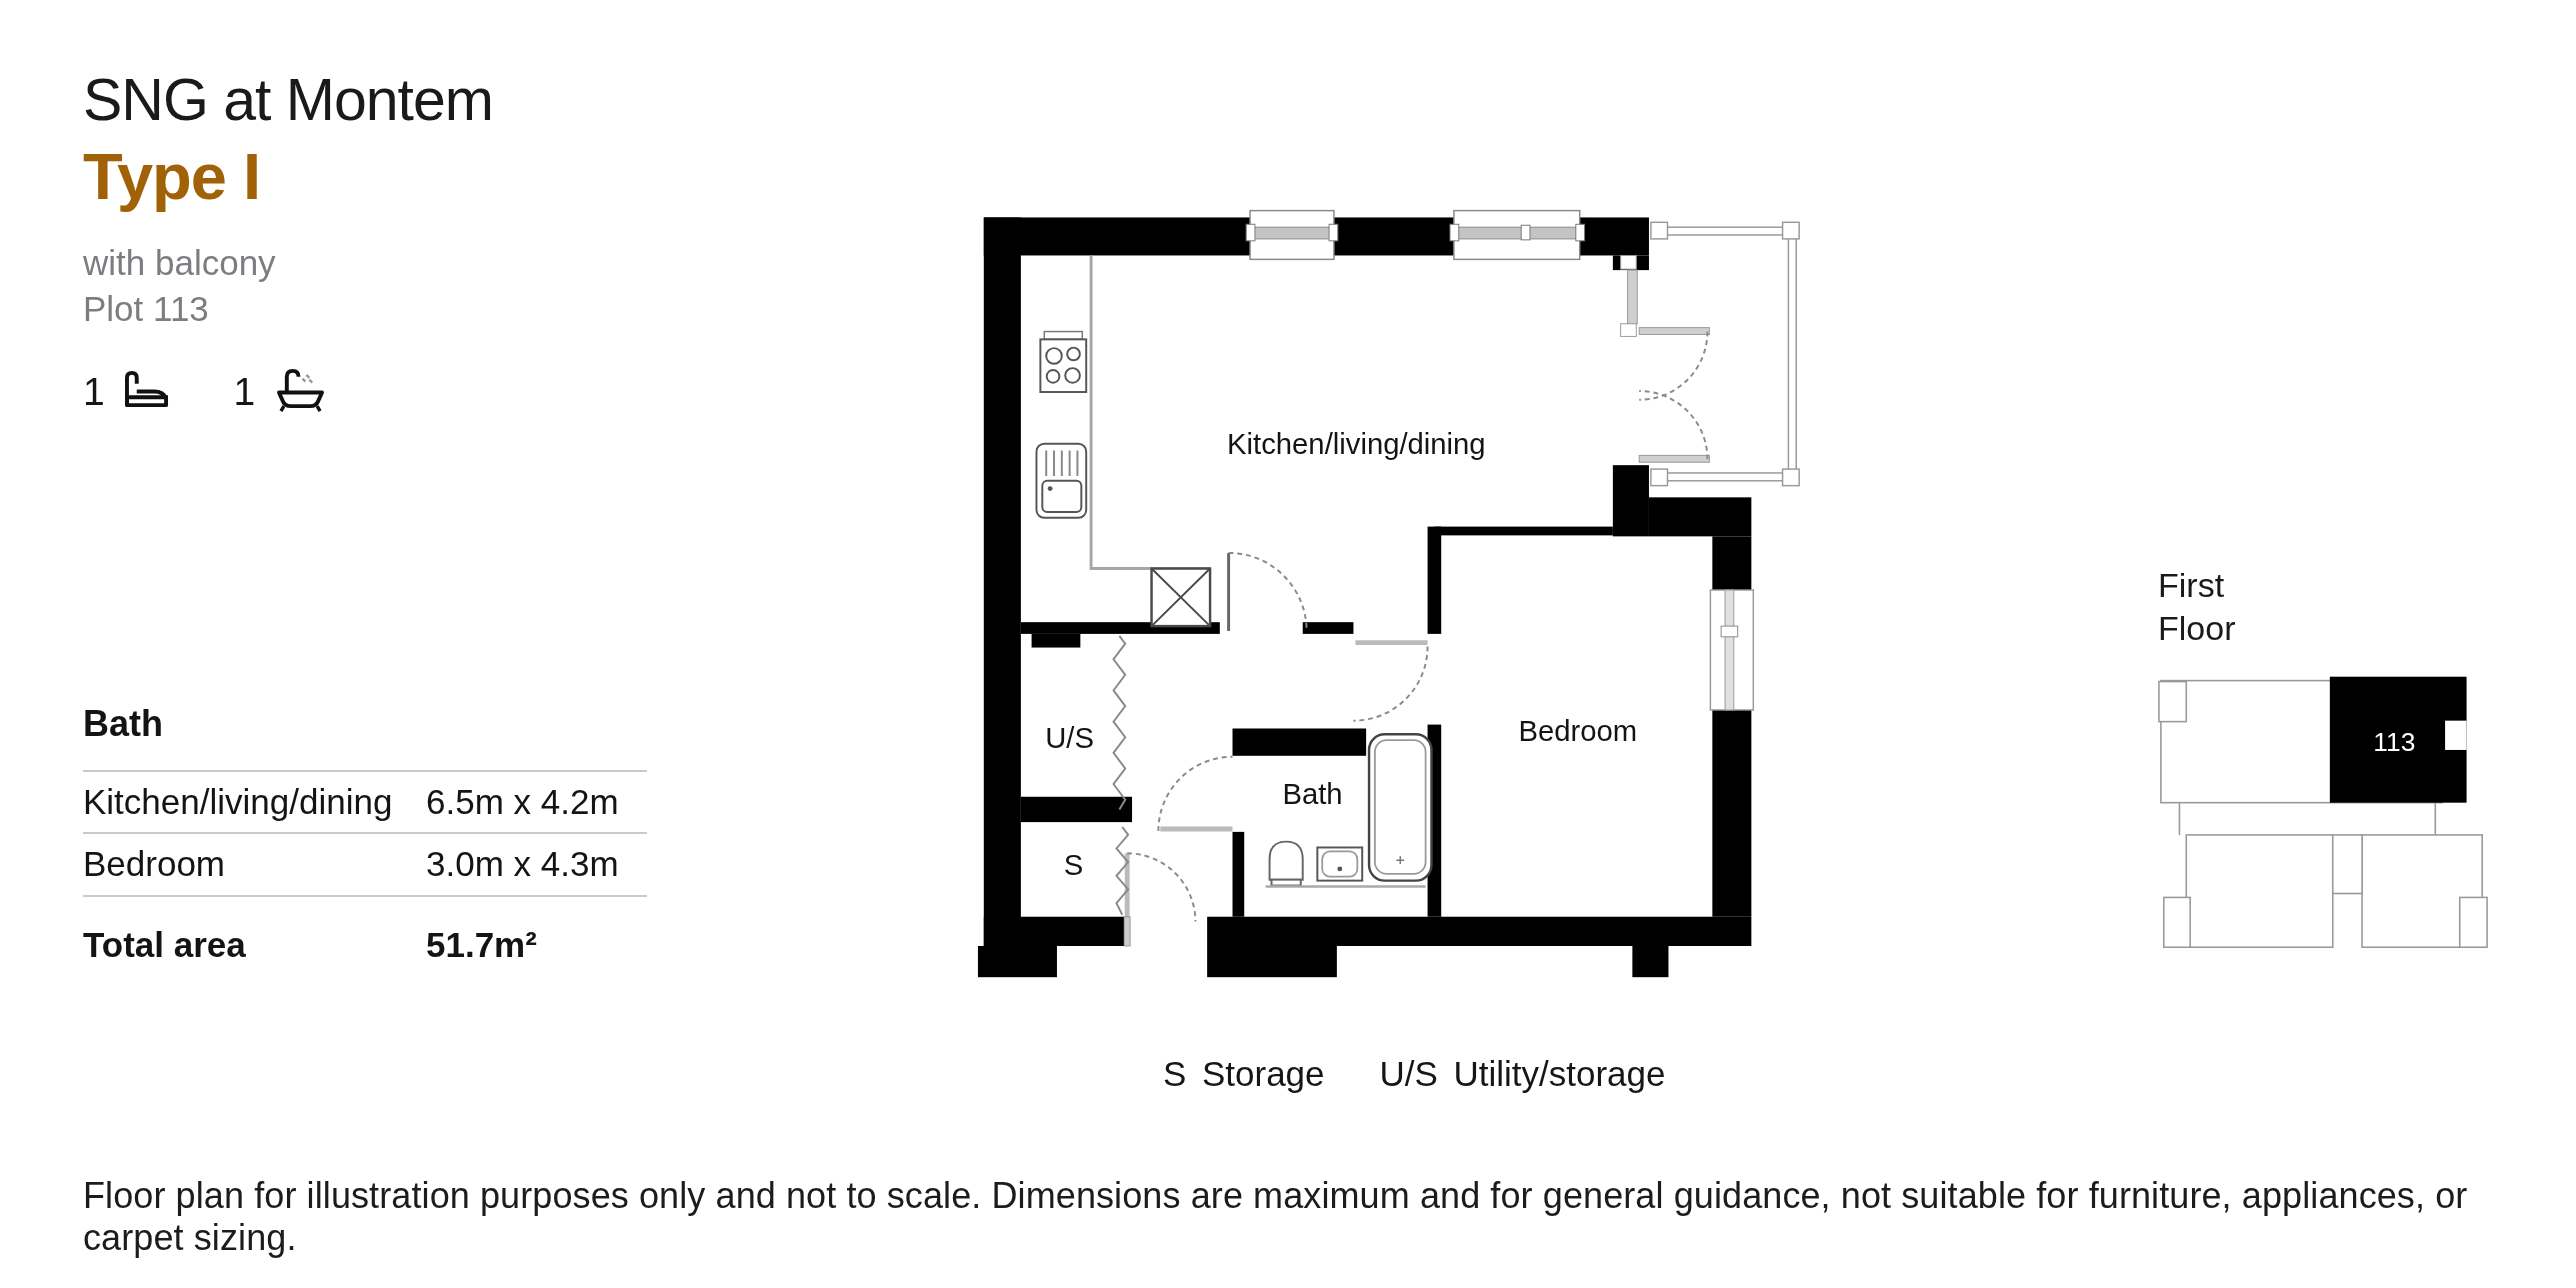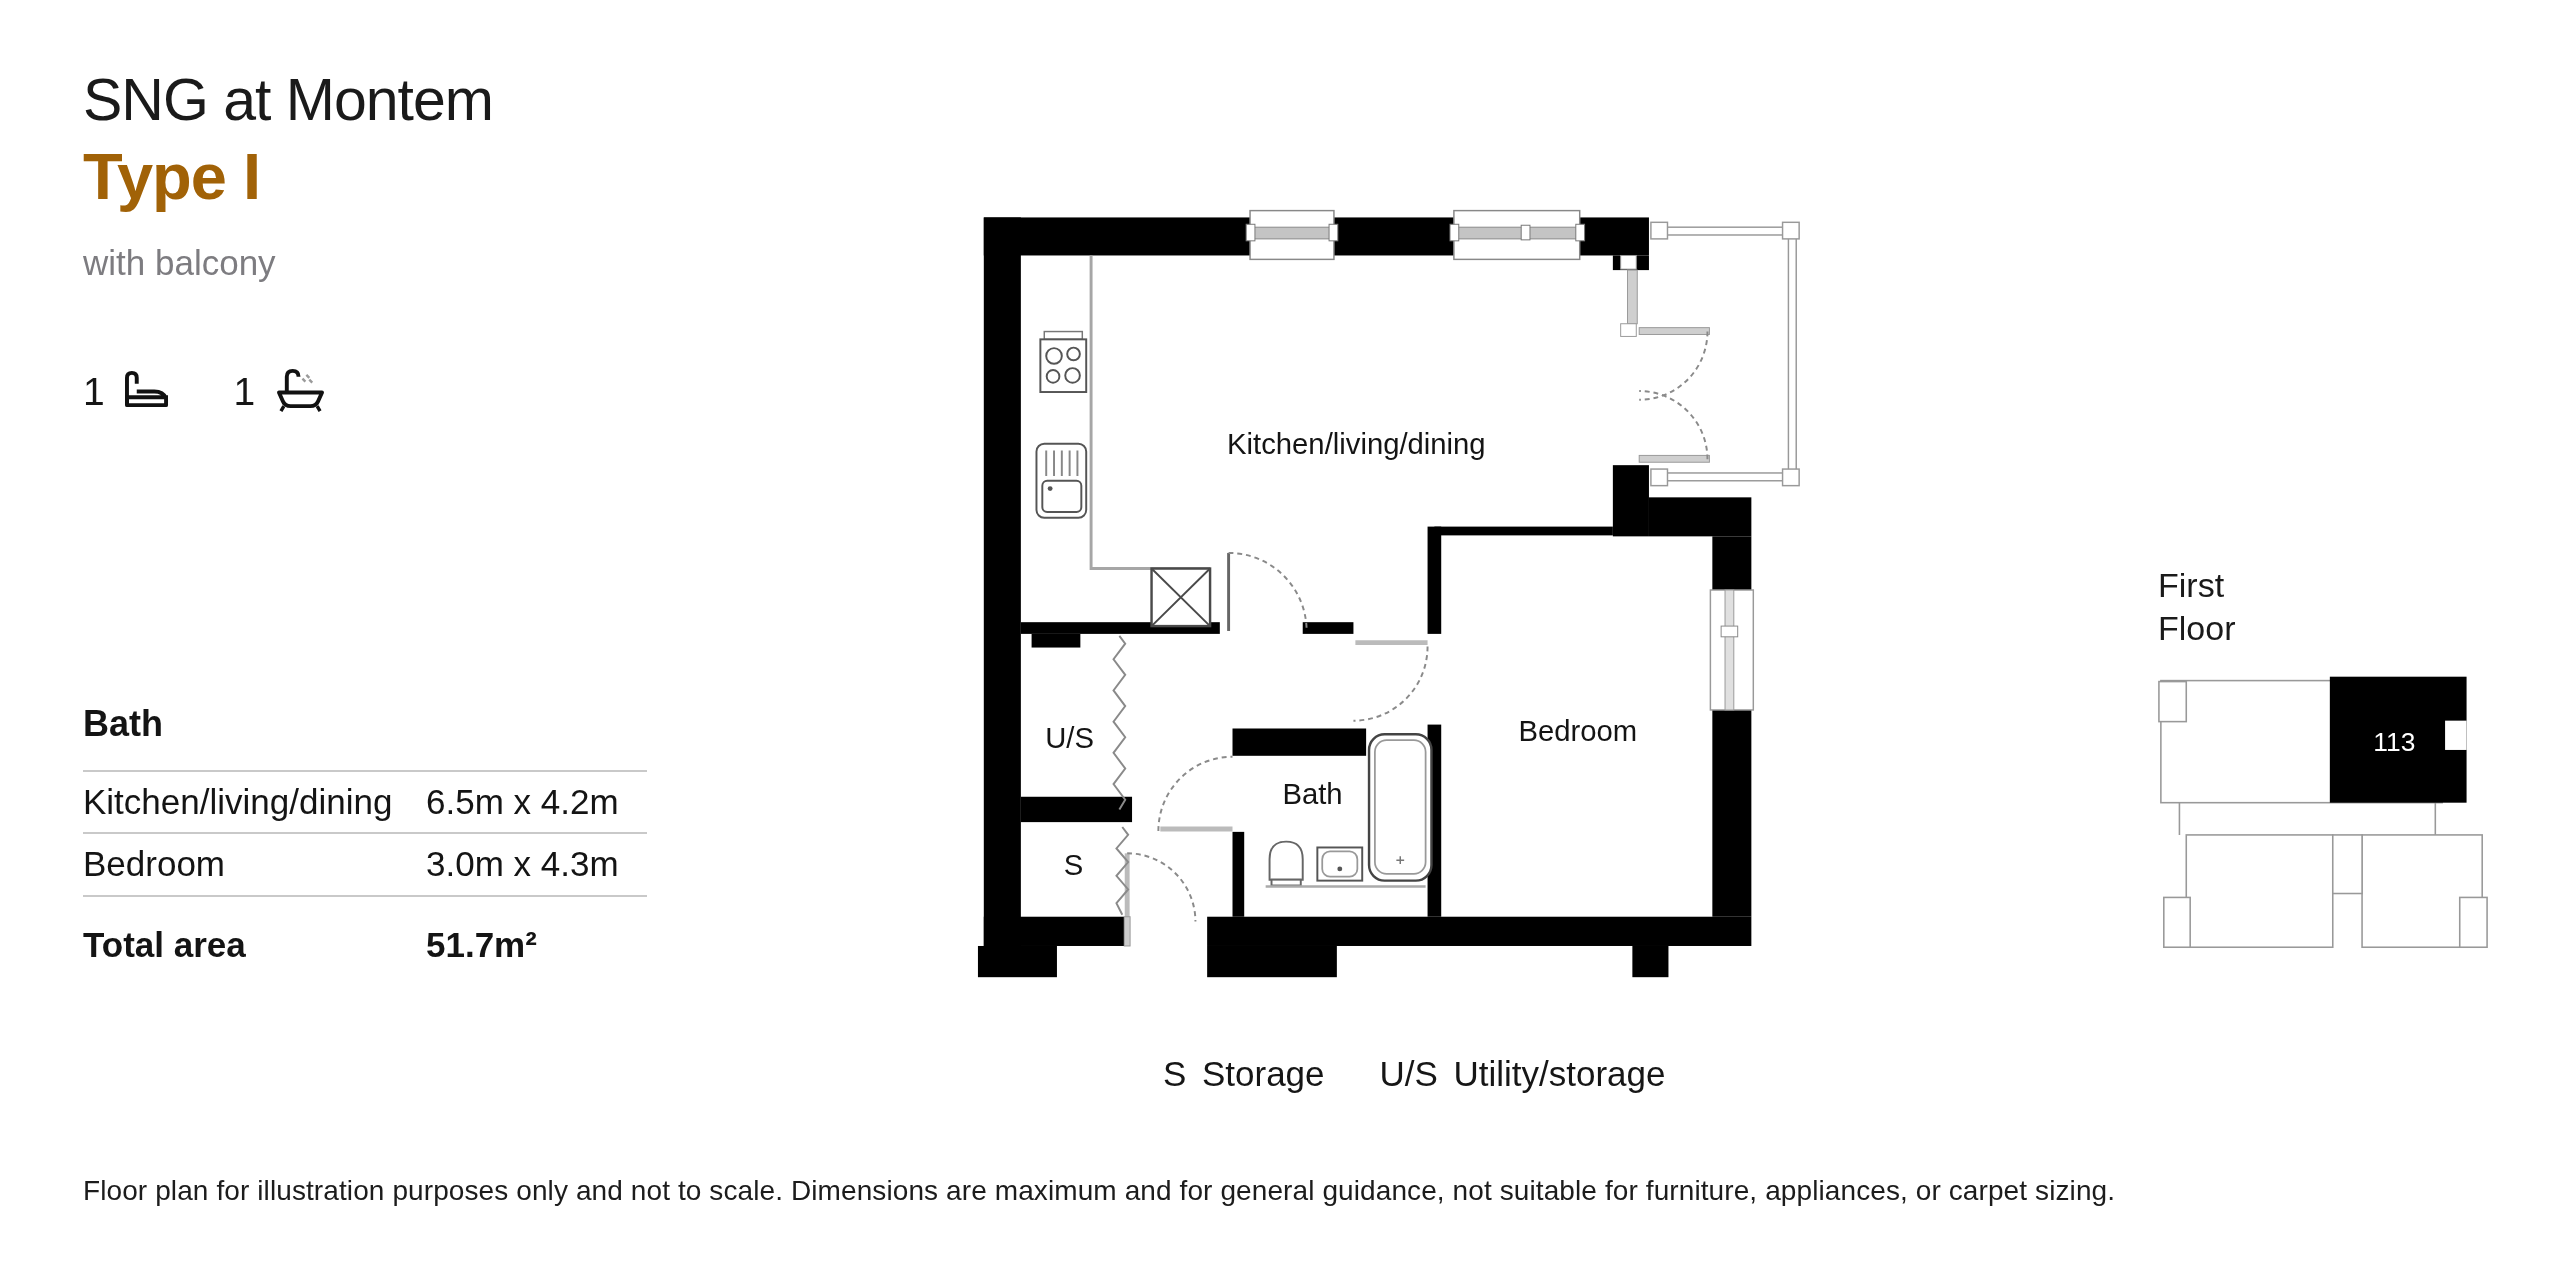--- a/index.html
+++ b/index.html
@@ -26,31 +26,32 @@
 
   
   #legend{left:1163px;top:1054px;display:flex;font-size:35px;font-weight:500;color:#161616;align-items:baseline;}
   #legend .abbr{margin-right:15.6px;}
   #legend .sp{width:55px;}
 
   
   #minimap-title{left:2158px;top:564px;font-size:34px;line-height:43px;font-weight:500;color:#1a1a1a;}
 
   
-  #disclaimer{left:83px;top:1175px;font-size:28px;font-weight:400;color:#1c1c1c;letter-spacing:0.1px;}
+  #disclaimer{left:83px;top:1175px;font-size:36px;font-weight:400;color:#1c1c1c;letter-spacing:0.1px;}
 
   svg text{font-family:"Liberation Sans","DejaVu Sans",sans-serif;}
 </style>
 </head>
 <body>
 
 <div class="abs" id="dev-title">SNG at Montem</div>
 <div class="abs" id="type-title">Type I</div>
 <div class="abs" id="descr">
   <div>with balcony</div>
+  <div>Plot 113</div>
 </div>
 
 <div class="abs" id="icon-row">
   <span class="count">1</span>
   <span class="glyph">
     <svg width="51" height="43" viewBox="0 0 52 44">
       <path d="M5 38 V10 q0 -5 5 -5 q5 0 5 5 v6" fill="none" stroke="#111" stroke-width="4"></path>
       <path d="M15 24 h18 q9 0 12 7 v7 H5 v-8 h42" fill="none" stroke="#111" stroke-width="4" stroke-linejoin="round"></path>
     </svg>
   </span>

